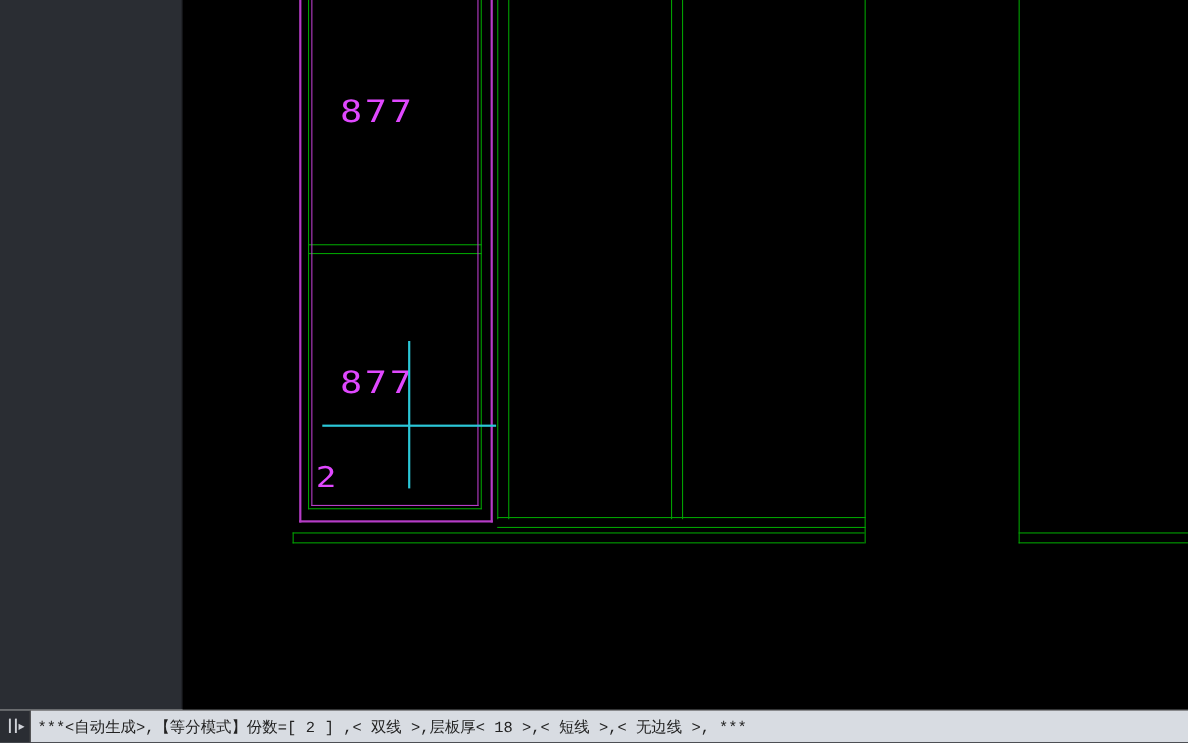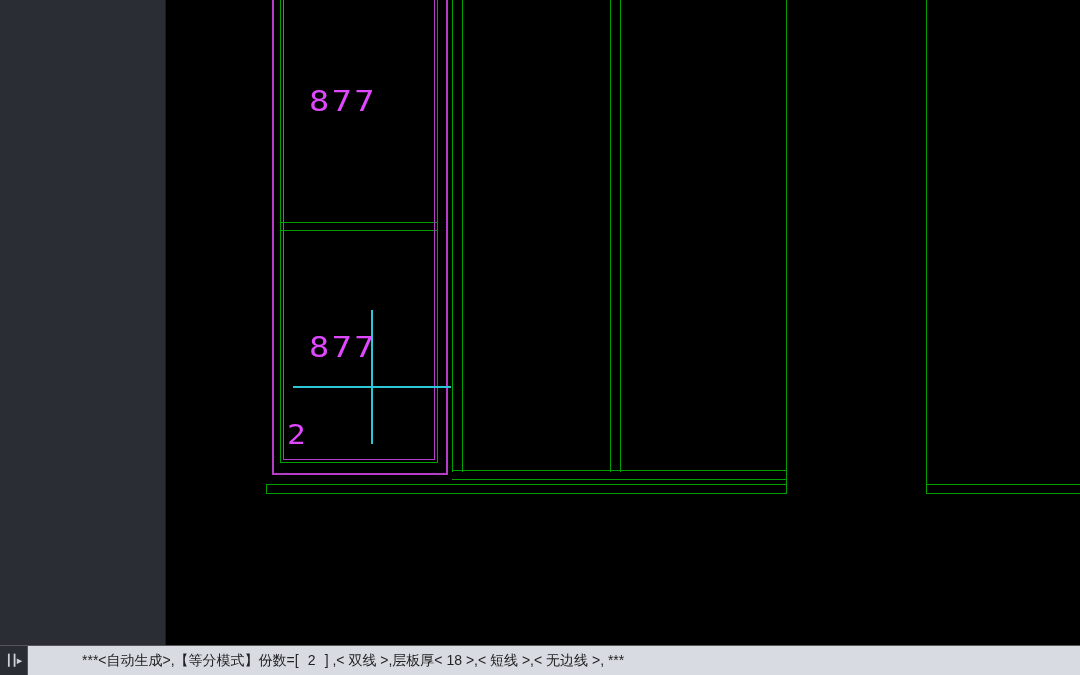--- a/index.html
+++ b/index.html
@@ -56,22 +56,21 @@
     font-size: 11px;
     letter-spacing: -1px;
     cursor: pointer;
     border-right: 1px solid #555;
   }
   .cmd-text {
     flex: 1;
     padding: 0 6px;
     white-space: nowrap;
     overflow: hidden;
-    font-family: Liberation Sans, sans-serif;
-    margin-left: 48px;
+    font-family: Liberation Mono, monospace;
   }
   .cmd-text input.inline {
     border: none;
     background: transparent;
     font: inherit;
     color: inherit;
     width: 26px;
     text-align: center;
     outline: none;
   }

